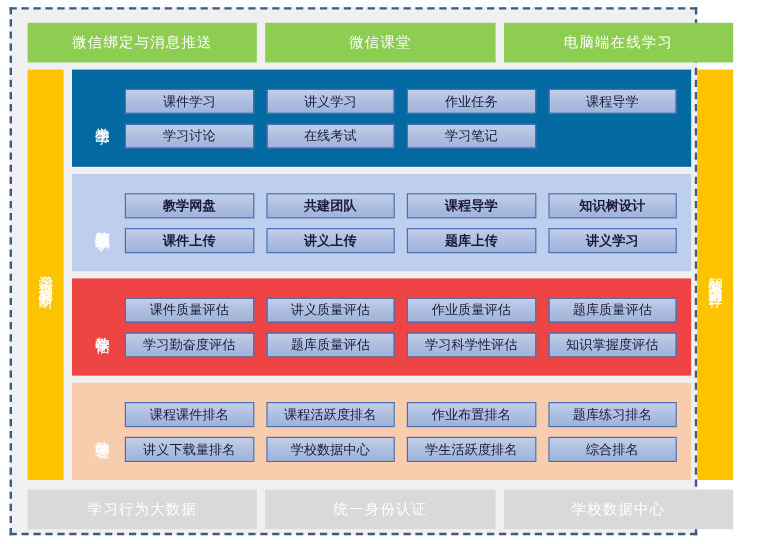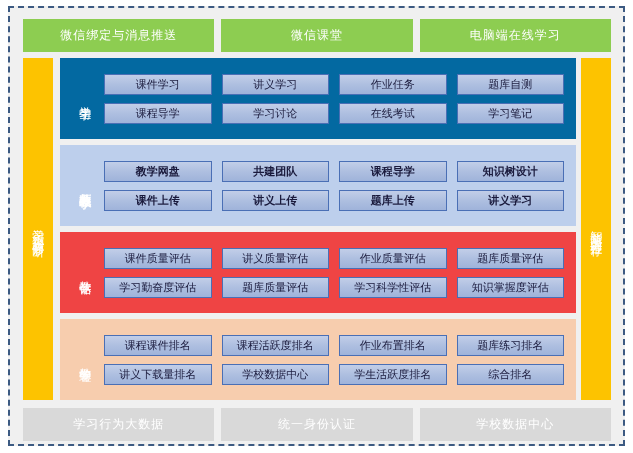--- a/index.html
+++ b/index.html
@@ -15,21 +15,21 @@
     width: 633px;
     height: 453px;
     box-sizing: border-box;
     background: #ffffff;
     overflow: hidden;
   }
   .frame {
     position: absolute;
     left: 8px;
     top: 6px;
-    width: 617px;
+    width: 573px;
     height: 440px;
     box-sizing: border-box;
     border: 2px dashed #3c5a82;
     background: #f0f0f0;
   }
   
   .topbar {
     position: absolute;
     left: 13px;
     top: 11px;
@@ -187,23 +187,20 @@
           <div class="cell">
               <span>课件学习</span>
             </div>
           <div class="cell">
               <span>讲义学习</span>
             </div>
           <div class="cell">
               <span>作业任务</span>
             </div>
           <div class="cell">
-              <span>题库自测</span>
-            </div>
-          <div class="cell">
               <span>课程导学</span>
             </div>
           <div class="cell">
               <span>学习讨论</span>
             </div>
           <div class="cell">
               <span>在线考试</span>
             </div>
           <div class="cell">
               <span>学习笔记</span>

